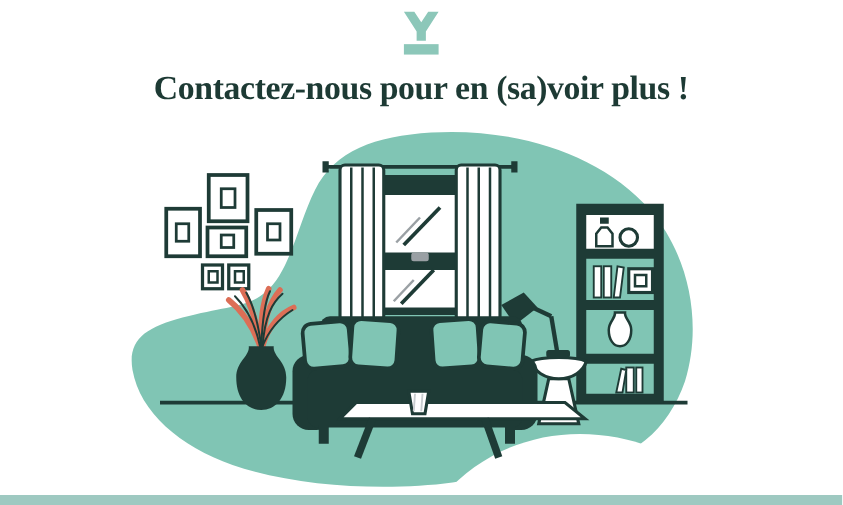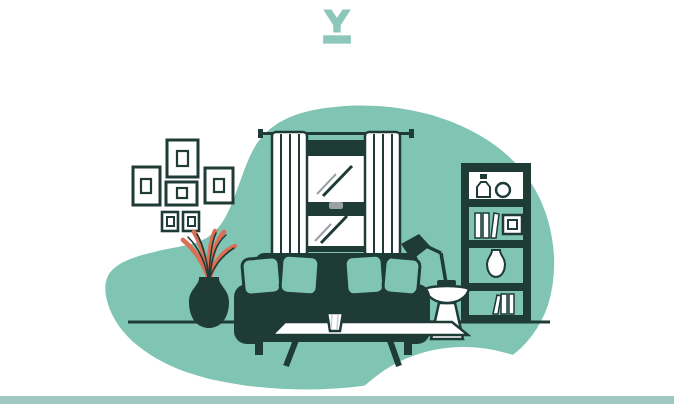--- a/index.html
+++ b/index.html
@@ -32,20 +32,21 @@
 </head>
 <body>
 
 <div class="page">
 
   <svg class="logo" viewBox="0 0 40 42" aria-hidden="true">
     <path d="M5,2 H14 L20,11 L26,2 H35 L24,19 V27 H16 V19 Z"></path>
     <rect x="5" y="30" width="30" height="9"></rect>
   </svg>
 
+  <h1 class="heading">Contactez-nous pour en (sa)voir plus !</h1>
 
   <svg class="scene" viewBox="0 0 674 296" aria-hidden="true">
 
     <path class="f-teal" d="M345,6 C410,2 480,22 520,68 C552,105 562,160 548,205 C534,246 500,274 458,270
          C424,266 398,280 362,286 C310,293 238,290 186,272 C144,257 112,230 106,196
          C102,172 116,162 146,154 C180,145 198,146 212,134 C232,118 238,80 252,52
          C268,20 300,9 345,6 Z"></path>
 
     <path class="f-white" d="M355,296 C390,256 442,240 494,250 C532,258 554,272 574,292 L574,296 Z"></path>
 

